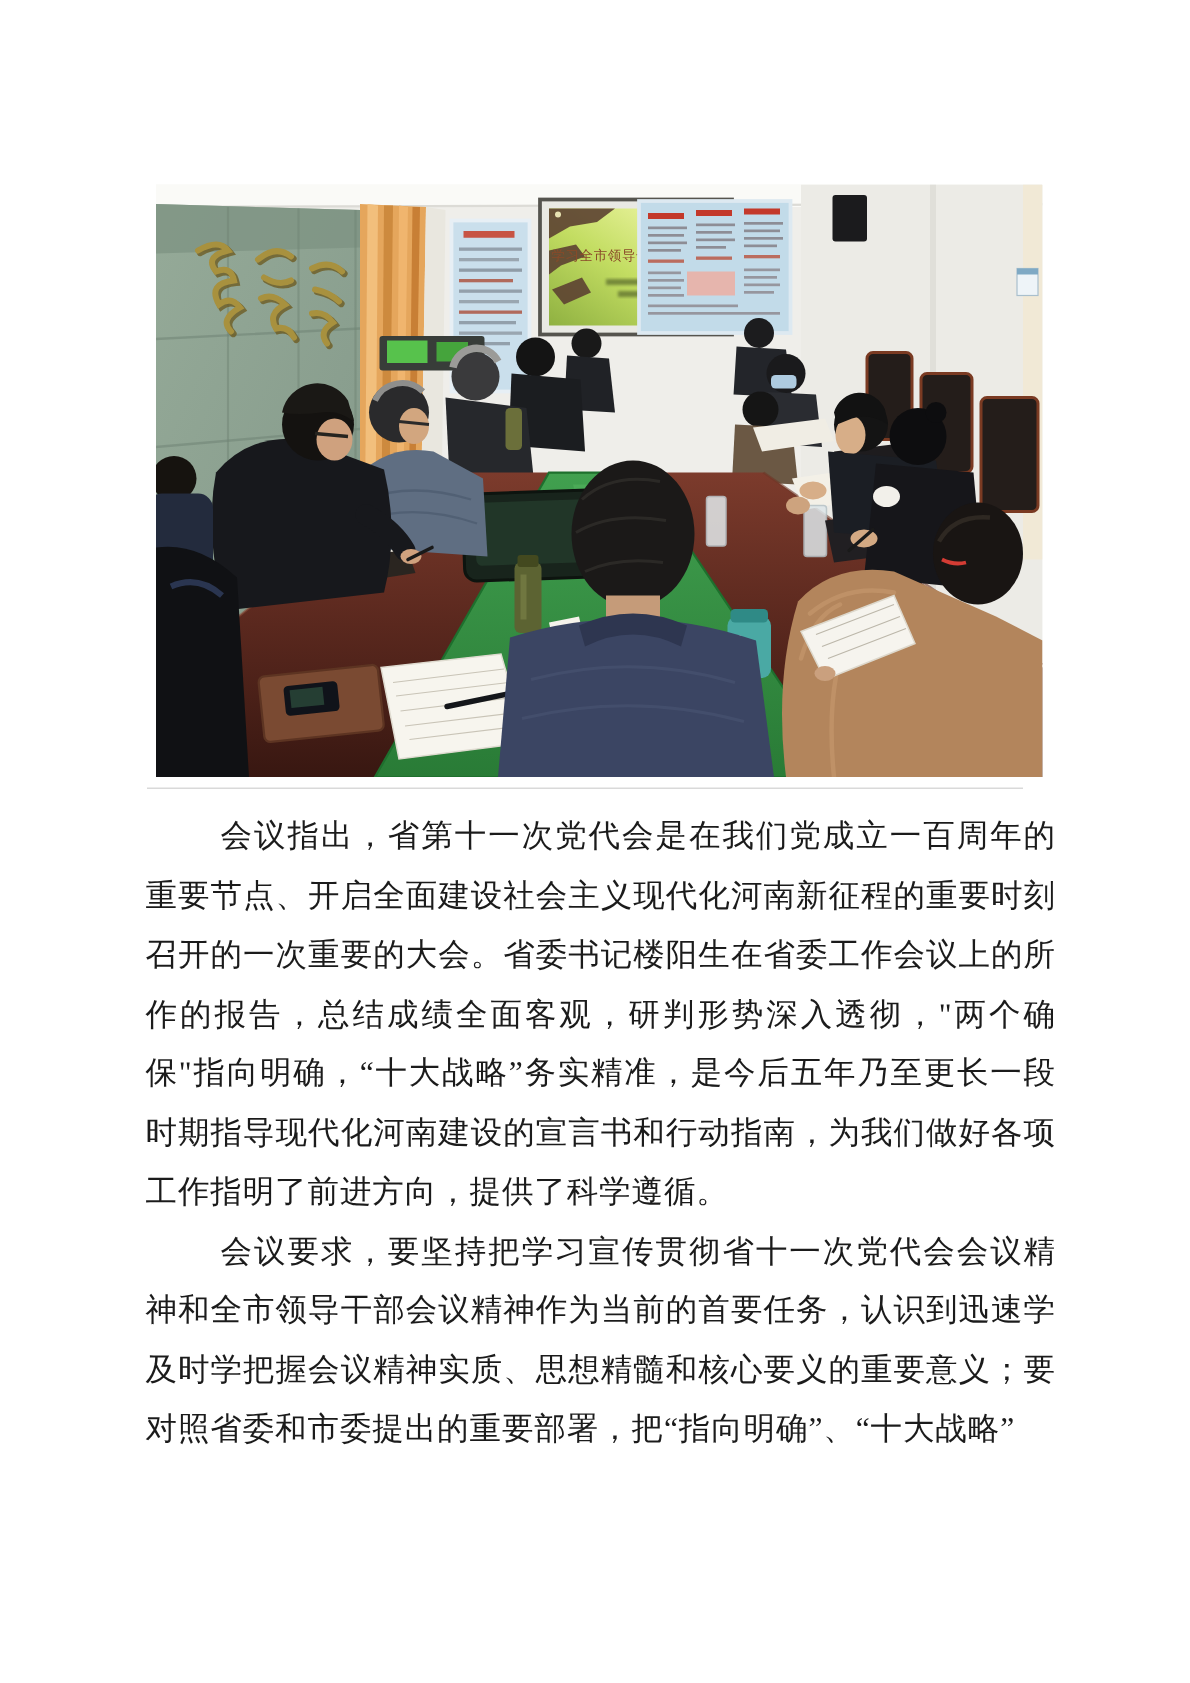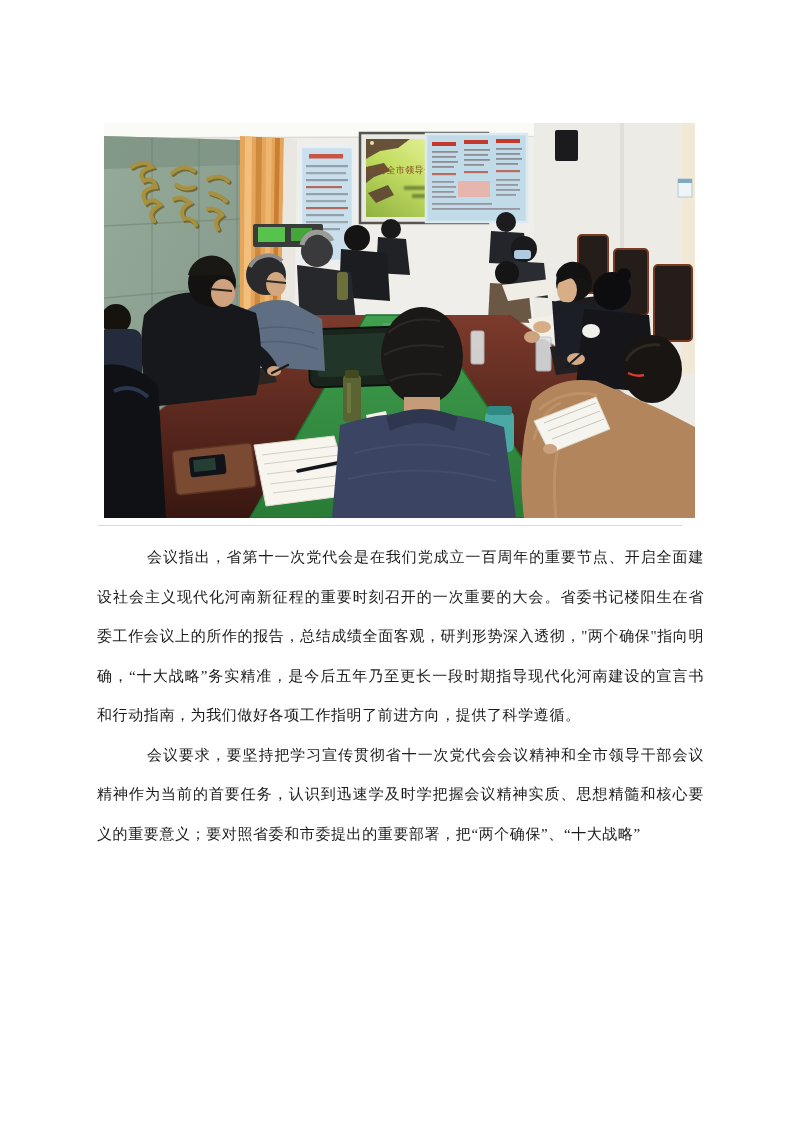--- a/index.html
+++ b/index.html
@@ -9,21 +9,21 @@
   }
   .page{
     position:relative;width:793px;height:1122px;box-sizing:border-box;
     padding:123px 89px 0 97px;background:#ffffff;
   }
   .photo-wrap{margin:0 0 0 7px;width:591px;}
   .photo-wrap svg{display:block;}
   .photo-divider{width:584px;height:1px;background:#cccccc;opacity:.75;margin:7px 0 0 1px;}
   .content{
     margin-top:12px;width:607px;color:#1b1b1b;
-    font-size:15px;line-height:39.5px;letter-spacing:.6px;
+    font-size:21px;line-height:39.5px;letter-spacing:.6px;
     text-align:justify;
   }
   .content p{margin:0;text-indent:50px;}
 </style>
 </head>
 <body>
 
 <div class="page">
 
   <figure class="photo-wrap" style="margin:0 0 0 7px;">
@@ -337,16 +337,16 @@
       <g>
         <path d="M0,242 Q28,238 54,262 L62,395 L0,395 Z" fill="#101114"></path>
         <path d="M10,268 q18,-8 34,6" stroke="#2a3550" stroke-width="4" fill="none"></path>
       </g>
     </svg>
   </figure>
   <div class="photo-divider"></div>
 
   <div class="content">
     <p>会议指出，省第十一次党代会是在我们党成立一百周年的重要节点、开启全面建设社会主义现代化河南新征程的重要时刻召开的一次重要的大会。省委书记楼阳生在省委工作会议上的所作的报告，总结成绩全面客观，研判形势深入透彻，"两个确保"指向明确，“十大战略”务实精准，是今后五年乃至更长一段时期指导现代化河南建设的宣言书和行动指南，为我们做好各项工作指明了前进方向，提供了科学遵循。</p>
-    <p>会议要求，要坚持把学习宣传贯彻省十一次党代会会议精神和全市领导干部会议精神作为当前的首要任务，认识到迅速学及时学把握会议精神实质、思想精髓和核心要义的重要意义；要对照省委和市委提出的重要部署，把“两个确保”、“十大战略”</p>
+    <p>会议要求，要坚持把学习宣传贯彻省十一次党代会会议精神和全市领导干部会议精神作为当前的首要任务，认识到迅速学及时学把握会议精神实质、思想精髓和核心要义的重要意义；要对照省委和市委提出的重要部署，把“指向明确”、“十大战略”</p>
   </div>
 
 </div>
 
 </body></html>

